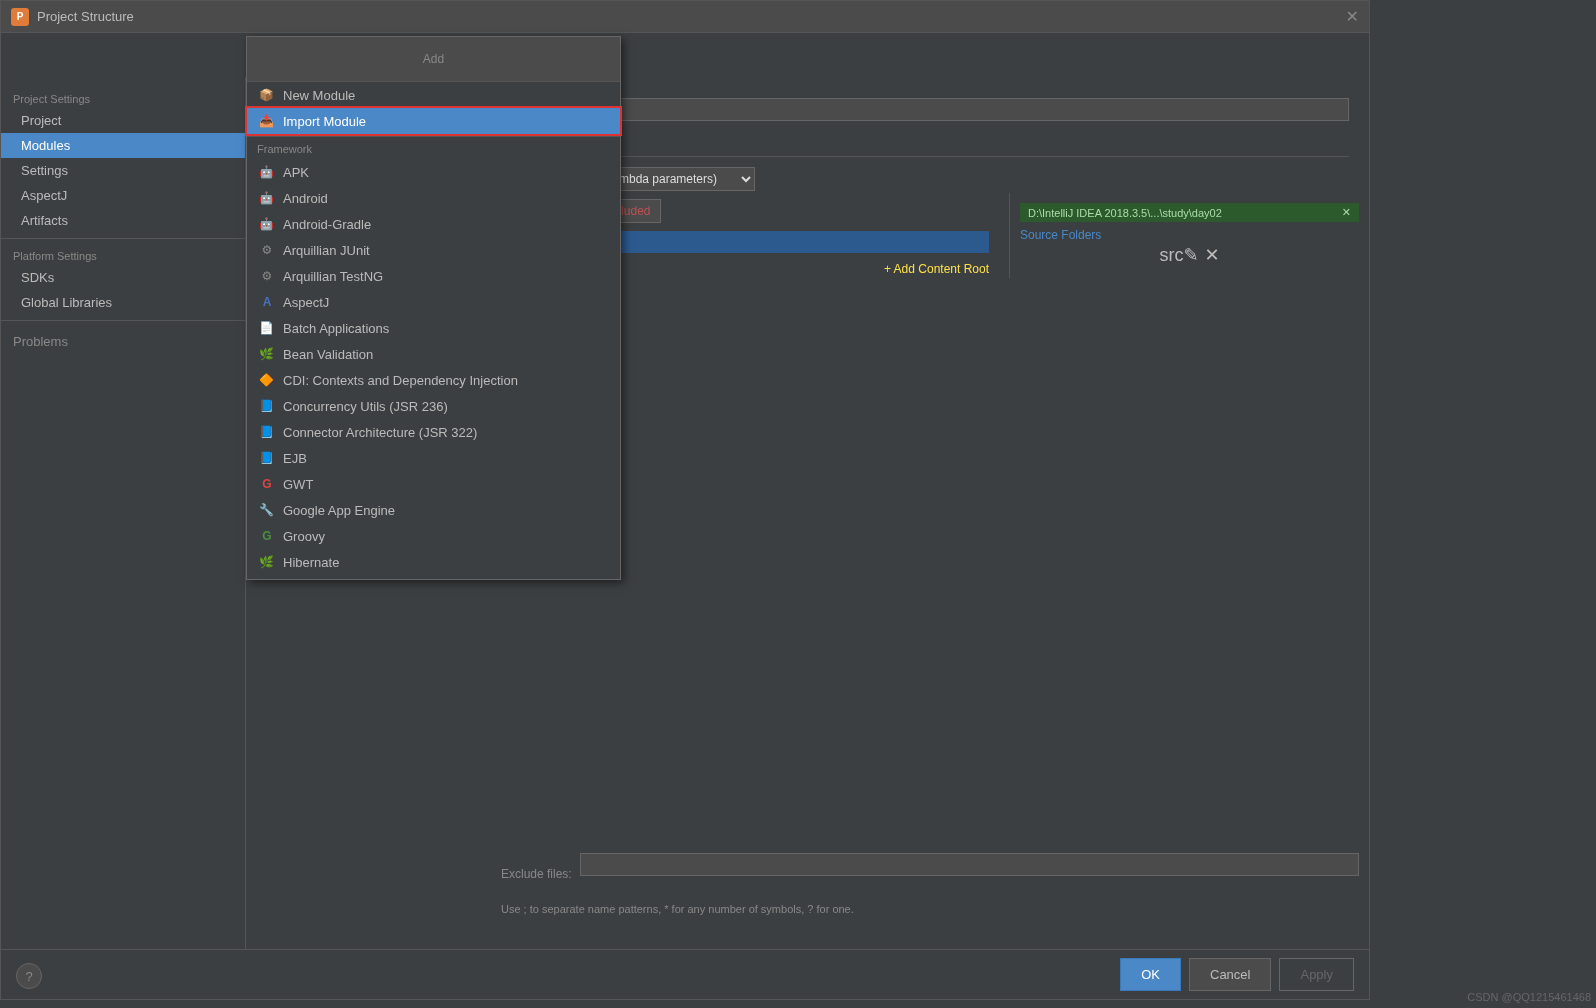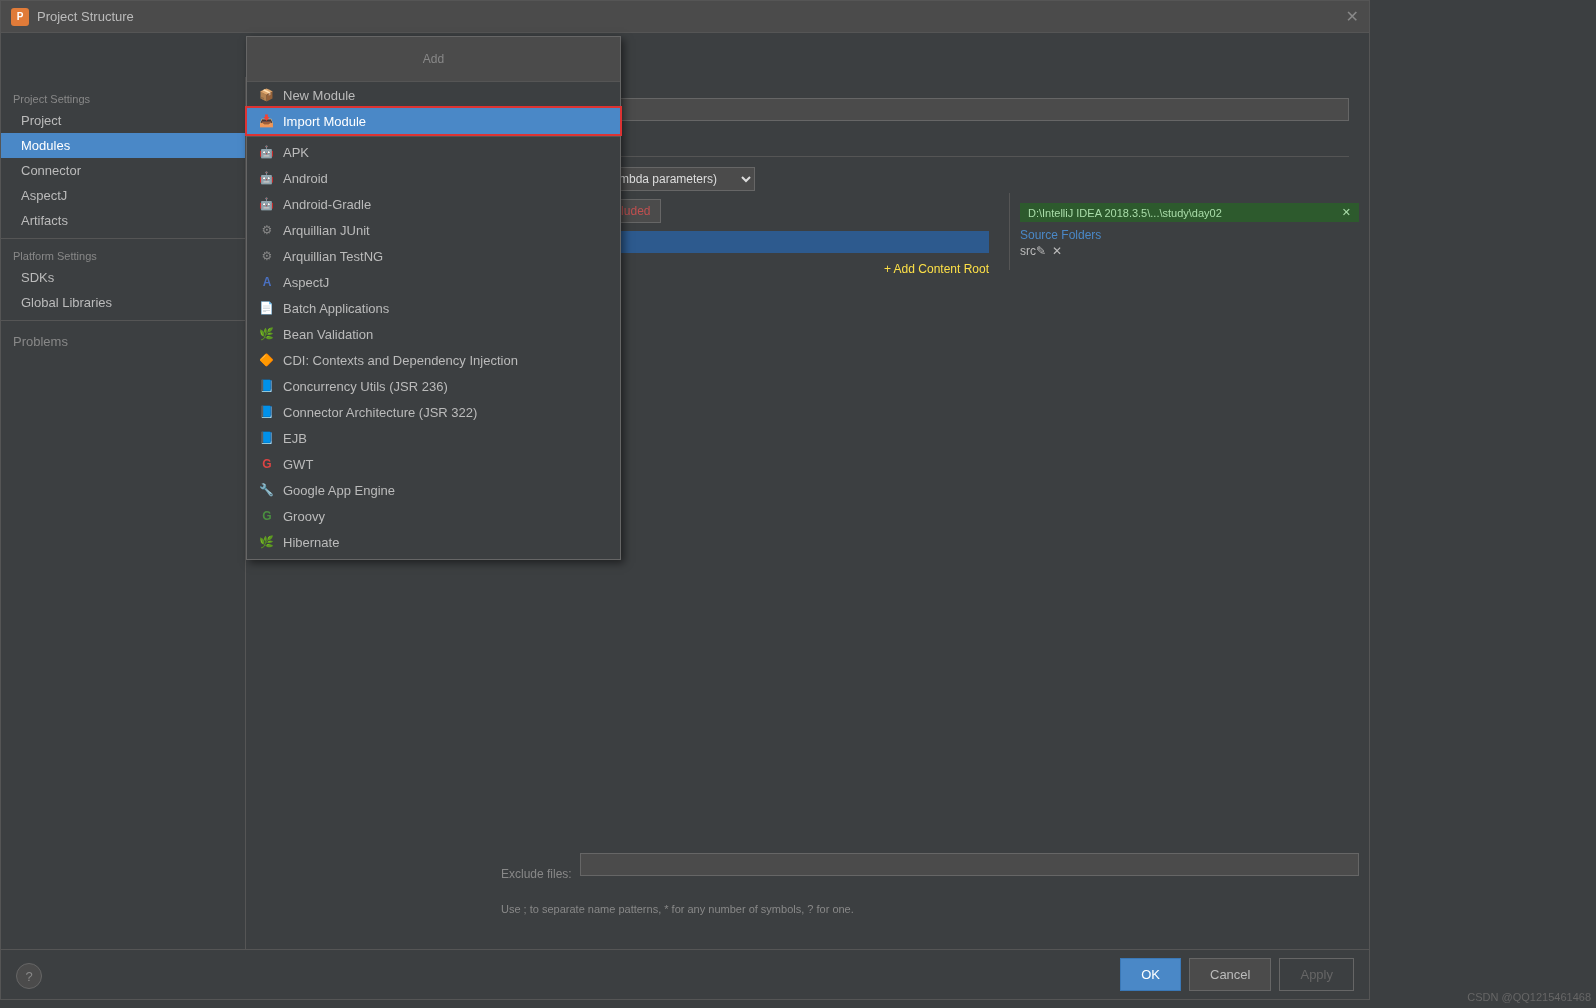--- a/index.html
+++ b/index.html
@@ -223,24 +223,24 @@
       margin-bottom: 6px;
     }
     .source-folders-label {
       color: #4a88c7;
       font-size: 12px;
       margin-bottom: 0;
     }
     .src-row {
       display: flex;
       align-items: center;
-      justify-content: flex-start;
+      justify-content: center;
       padding: 2px 0;
       color: #bbbbbb;
-      font-size: 12px;
+      font-size: 18px;
     }
 
     
     .exclude-row {
       position: absolute;
       bottom: 60px;
       left: 245px;
       right: 0;
       padding: 8px 10px;
       display: flex;
@@ -405,21 +405,21 @@
 
     <div class="sidebar">
       <div class="sidebar-section-label">Project Settings</div>
       <div class="sidebar-item">
         <span>Project</span>
       </div>
       <div class="sidebar-item active">
         <span>Modules</span>
       </div>
       <div class="sidebar-item">
-        <span>Connector</span>
+        <span>Settings</span>
       </div>
       <div class="sidebar-item">
         <span>AspectJ</span>
       </div>
       <div class="sidebar-item">
         <span>Artifacts</span>
       </div>
       <div class="sidebar-divider"></div>
       <div class="sidebar-section-label">Platform Settings</div>
       <div class="sidebar-item">
@@ -510,20 +510,21 @@
     <div class="dropdown-header">Add</div>
     <div class="dropdown-item">
       <span class="item-icon">📦</span>
       <span>New Module</span>
     </div>
     <div class="dropdown-item highlighted-red">
       <span class="item-icon">📥</span>
       <span>Import Module</span>
     </div>
     <div class="dropdown-separator"></div>
+    <div class="dropdown-section-label">Framework</div>
     <div class="dropdown-scroll-area">
       <div class="dropdown-item">
         <span class="item-icon icon-green">🤖</span>
         <span>APK</span>
       </div>
       <div class="dropdown-item">
         <span class="item-icon icon-green">🤖</span>
         <span>Android</span>
       </div>
       <div class="dropdown-item">

